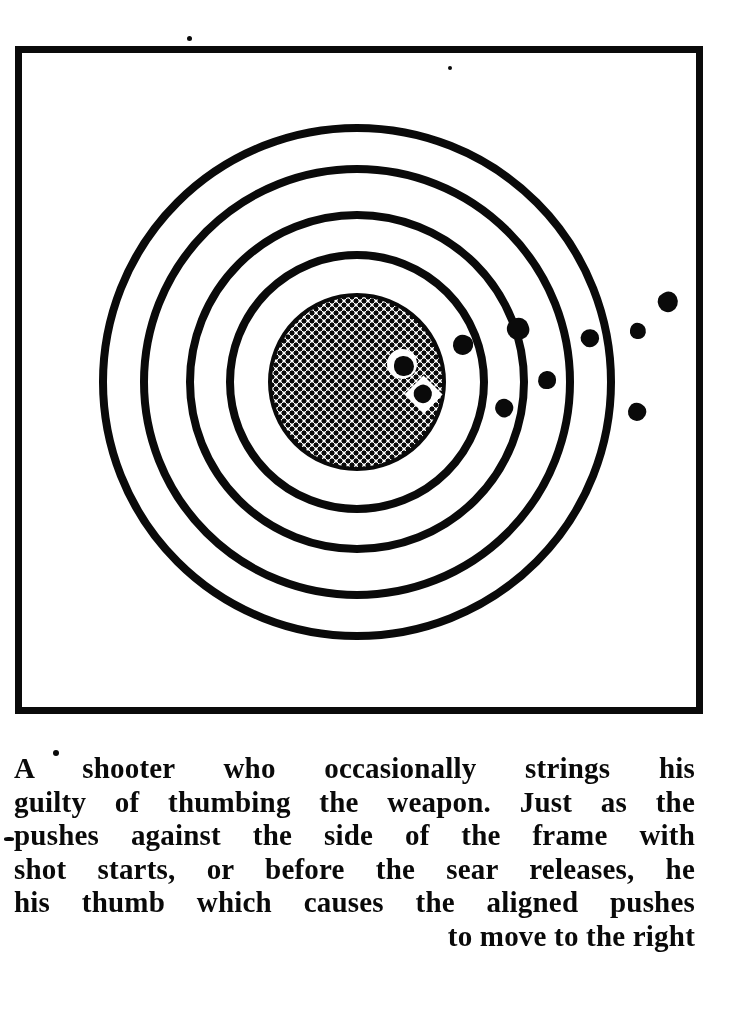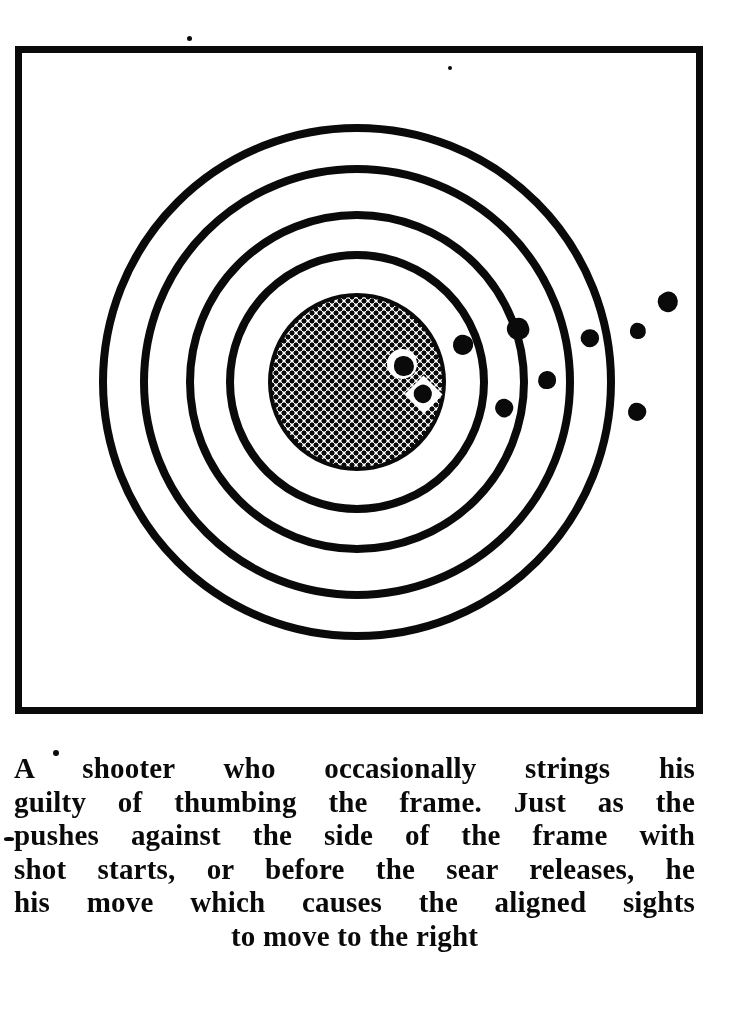--- a/index.html
+++ b/index.html
@@ -54,21 +54,21 @@
     line-height: 33.5px;
     letter-spacing: 0.2px;
   }
   .cap-line { white-space: nowrap; }
   .cap-line.j {
     white-space: normal;
     text-align: justify;
     text-align-last: justify;
     text-justify: inter-word;
   }
-  .cap-line.c { text-align: center; white-space: normal; }
+  .cap-line.c { text-align: right; white-space: normal; }
 </style>
 </head>
 <body>
 
 <div class="page">
 
   <div class="frame"></div>
 
   <div id="diagram">
       <div class="ring" style="left: 226px; top: 251px; width: 262px; height: 262px; border-width: 8px; border-color: rgb(10, 10, 10);"></div>
@@ -90,20 +90,20 @@
       <div class="shot" style="left: 628px; top: 403px; width: 18px; height: 18px; background: rgb(10, 10, 10); border-radius: 46% 54% 50% 47%; transform: rotate(117deg);"></div>
       <div class="speck" style="left: 187px; top: 36px; width: 5px; height: 5px; background: rgb(10, 10, 10); border-radius: 50%;"></div>
       <div class="speck" style="left: 448px; top: 66px; width: 4px; height: 4px; background: rgb(10, 10, 10); border-radius: 50%;"></div>
       <div class="speck" style="left: 480px; top: 377px; width: 6px; height: 6px; background: rgb(10, 10, 10); border-radius: 50%;"></div>
       <div class="speck" style="left: 53px; top: 750px; width: 6px; height: 6px; background: rgb(10, 10, 10); border-radius: 50%;"></div>
       <div class="speck" style="left: 4px; top: 837px; width: 10px; height: 4px; background: rgb(10, 10, 10); border-radius: 40%;"></div>
     </div>
 
   <div class="caption">
     <div class="cap-line j">A shooter who occasionally strings his</div>
-    <div class="cap-line j">guilty of thumbing the frame. Just as the</div>
+    <div class="cap-line j">guilty of thumbing the weapon. Just as the</div>
     <div class="cap-line j">pushes against the side of the frame with</div>
     <div class="cap-line j">shot starts, or before the sear releases, he</div>
-    <div class="cap-line j">his move which causes the aligned sights</div>
+    <div class="cap-line j">his thumb which causes the aligned pushes</div>
     <div class="cap-line c">to move to the right</div>
   </div>
 
 </div>
 
 </body></html>

